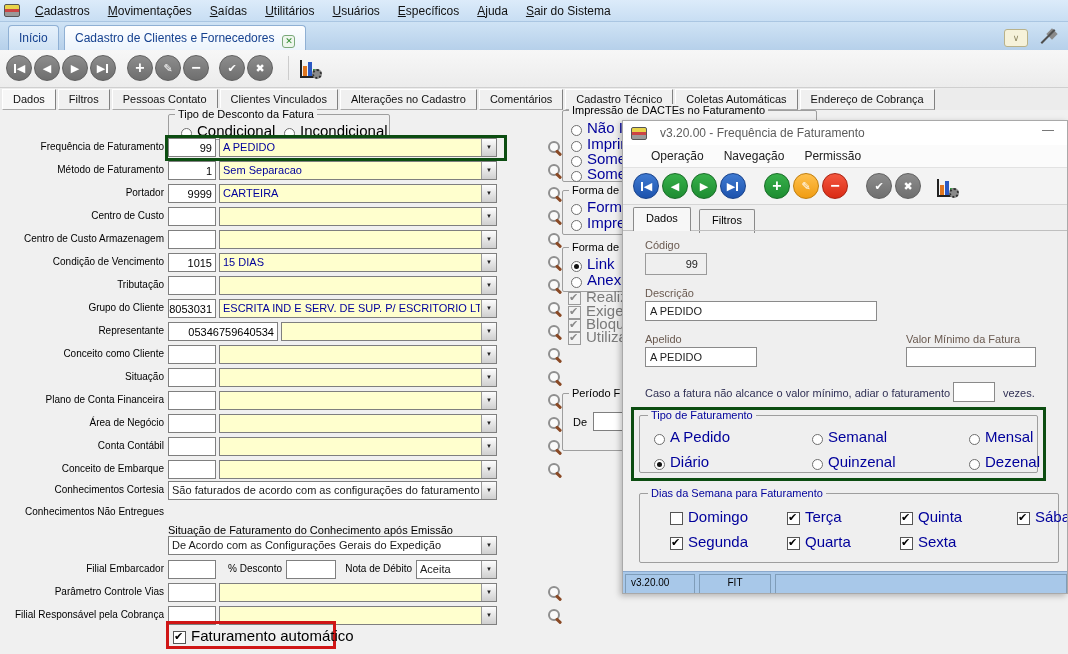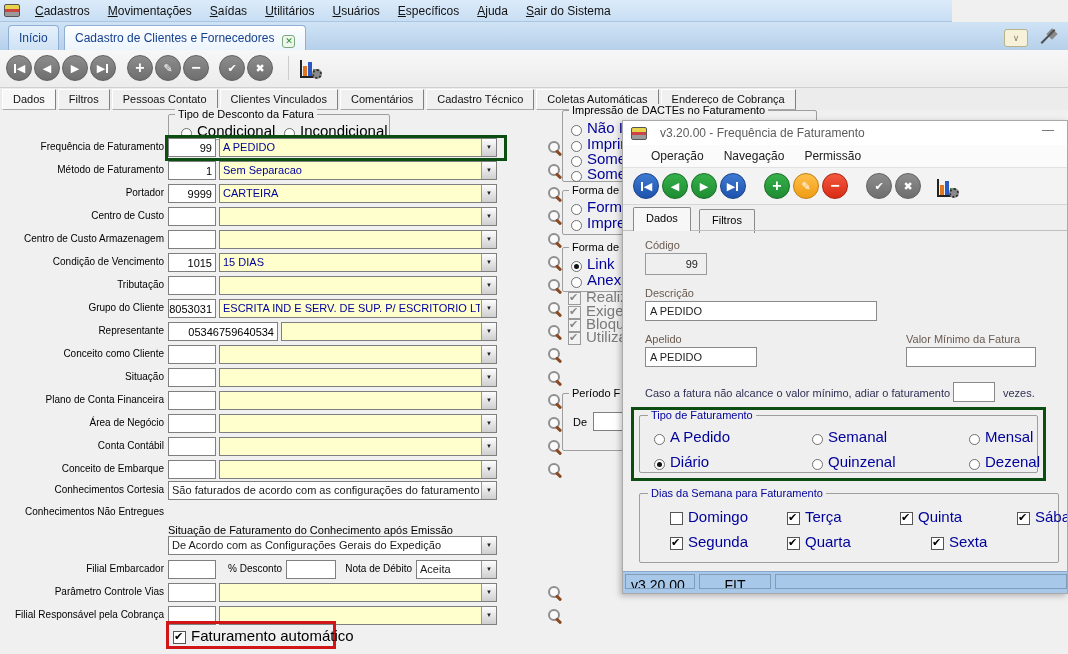--- a/index.html
+++ b/index.html
@@ -1,21 +1,21 @@
 <!DOCTYPE html>
 <html><head>
 <meta charset="utf-8">
 <style>
   *{box-sizing:border-box;margin:0;padding:0}
   html,body{width:1068px;height:654px}
   body{font-family:"Liberation Sans",sans-serif;font-size:11px;background:#f0f0f0}
   #app{position:relative;width:1068px;height:654px;overflow:hidden;background:#f0f0f0}
 
   
-  .menubar{position:absolute;left:0;top:0;width:952px;height:22px;background:linear-gradient(#dcebfa,#c8def3);display:flex;align-items:center;gap:0;padding-left:4px;border-bottom:1px solid #aac6e2}
+  .menubar{position:absolute;left:0;top:0;width:1068px;height:22px;background:linear-gradient(#dcebfa,#c8def3);display:flex;align-items:center;gap:0;padding-left:4px;border-bottom:1px solid #aac6e2}
   .appicon{width:16px;height:13px;border:1px solid #555;border-radius:2px;background:linear-gradient(180deg,#e8d44a 0 38%,#cc4444 38% 68%,#9a9a9a 68%);margin-right:6px;flex:none}
   .mitem{display:inline-block;padding:3px 9px;font-size:12px;color:#111;cursor:default}
   .mitem::first-letter{text-decoration:underline}
 
   
   .wtabs{position:absolute;left:0;top:22px;width:1068px;height:28px;background:linear-gradient(#cfe3f5,#b6d0ea)}
   .wtab{position:absolute;height:25px;top:3px;border:1px solid #8fb0d4;border-bottom:none;border-radius:4px 4px 0 0;padding:5px 10px 0;color:#15418f;font-size:12px;background:linear-gradient(#e6f1fb,#cfe2f4)}
   .wtab.active{background:linear-gradient(#fdfeff,#ecf4fc)}
   .tabclose{display:inline-block;width:13px;height:13px;margin-left:8px;border:1px solid #7aa87a;border-radius:3px;background:#eef6ee;color:#2e8b2e;font-size:9px;line-height:11px;text-align:center;vertical-align:-2px}
   .tabclose::before{content:"\2715"}
@@ -99,21 +99,21 @@
   .dtab.active{background:#f7f7f7;z-index:2}
   .dbody-line{position:absolute;left:0;top:109px;width:100%;height:1px;background:#bfbfbf}
   .dlabel{position:absolute;font-size:11px;color:#6a5a50;white-space:nowrap}
   .din{position:absolute;height:20px;border:1px solid #8a8a8a;background:#fff;font-family:"Liberation Sans",sans-serif;font-size:11px;color:#222;padding:0 4px}
   .sunken{position:absolute;height:22px;border:1px solid #9a9a9a;background:#efefef;font-size:11px;color:#222;text-align:right;padding:4px 8px 0}
   .dtext{position:absolute;font-size:11px;color:#303055;white-space:nowrap}
   .greenbox{position:absolute;left:8px;top:286px;width:415px;height:74px;border:3px solid #0c4d11;pointer-events:none;z-index:3}
   .dgbox{position:absolute;border:1px solid #9e9e9e;border-radius:2px}
   .dgcap{position:absolute;top:-7px;left:8px;background:#efefef;padding:0 3px;font-size:11px;color:#00009b;white-space:nowrap}
   .dstatus{position:absolute;left:0;top:450px;width:100%;height:22px;background:#a8c8e9;border-top:1px solid #8aa8cc}
-  .sp{position:absolute;top:2px;height:15px;background:#a8c8e9;border:1px solid #7f9db9;font-size:14px;color:#000;padding:2px 5px 0;overflow:hidden}
+  .sp{position:absolute;top:2px;height:23px;background:#a8c8e9;border:1px solid #7f9db9;font-size:10px;color:#000;padding:2px 5px 0;overflow:hidden}
 </style>
 </head>
 <body>
 
 <div id="app">
 
   <div class="menubar">
     <span class="appicon"></span>
     <span class="mitem">Cadastros</span>
     <span class="mitem">Movimentações</span>
@@ -177,20 +177,21 @@
         <span class="dcirc"></span>
         <span>Gerar Ativo/Passivo</span>
       </div>
   </div>
 
   <div class="ftabs">
     <span class="ftab active">Dados</span>
     <span class="ftab">Filtros</span>
     <span class="ftab">Pessoas Contato</span>
     <span class="ftab">Clientes Vinculados</span>
+    <span class="ftab">Alterações no Cadastro</span>
     <span class="ftab">Comentários</span>
     <span class="ftab">Cadastro Técnico</span>
     <span class="ftab">Coletas Automáticas</span>
     <span class="ftab">Endereço de Cobrança</span>
 
   </div>
 
   <div class="formarea">
 
     <div class="gbox" style="left:168px;top:4px;width:222px;height:26px">
@@ -583,21 +584,21 @@
             <span>Sábado</span>
           </div>
           <div class="opt navy" style="left: 30px; top: 39px;">
             <span class="check on"></span>
             <span>Segunda</span>
           </div>
           <div class="opt navy" style="left: 147px; top: 39px;">
             <span class="check on"></span>
             <span>Quarta</span>
           </div>
-          <div class="opt navy" style="left: 260px; top: 39px; margin-left: 31px;">
+          <div class="opt navy" style="left: 260px; top: 39px;">
             <span class="check on"></span>
             <span>Sexta</span>
           </div>
         </div>
     </div>
 
     <div class="dstatus">
       <span class="sp" style="left:2px;width:70px">v3.20.00</span>
       <span class="sp" style="left:76px;width:72px;text-align:center">FIT</span>
       <span class="sp" style="left:152px;width:292px"></span>

